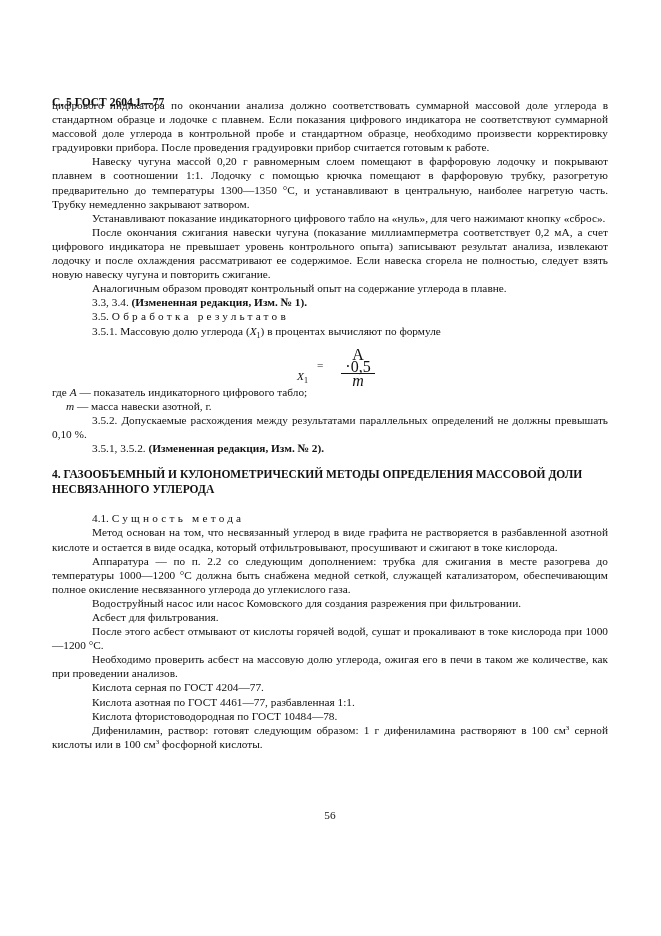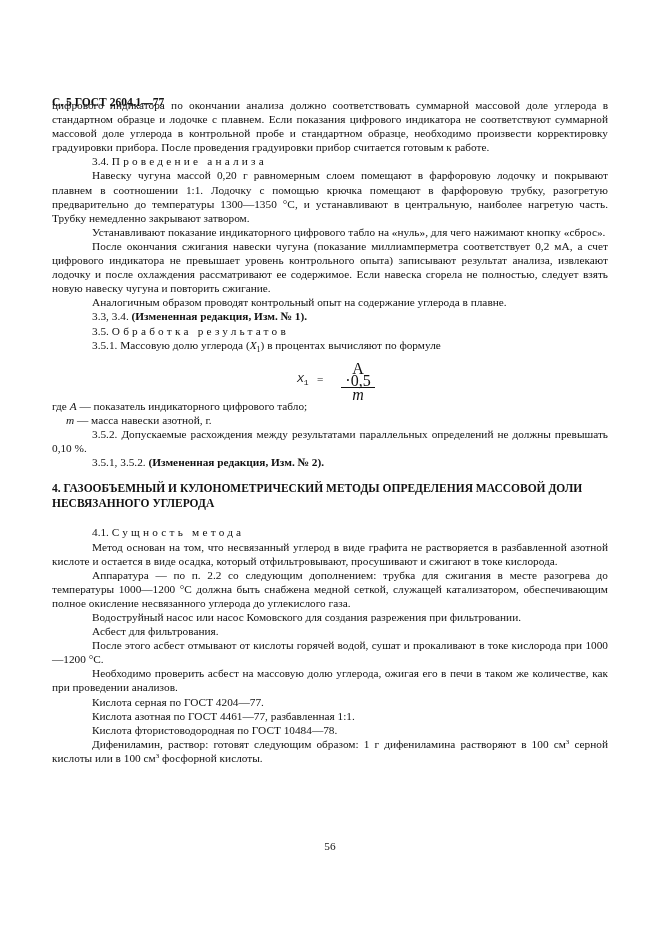--- a/index.html
+++ b/index.html
@@ -9,41 +9,40 @@
     color: #111; font-size: 11.3px; line-height: 14.1px;
   }
   .page { position: absolute; left: 52px; top: 0; width: 556px; }
   .header { position: absolute; top: 63px; left: 0; font-weight: bold; font-size: 11.5px; margin-top: 32px; }
   .text { position: absolute; top: 98px; left: 0; width: 556px; }
   p { margin: 0; text-align: justify; }
   .ind { text-indent: 40px; }
   .spaced { letter-spacing: 3.2px; }
   .bold { font-weight: bold; }
   .formula { text-align: center; margin: 6px 0 4px 0; height: 32px; position: relative; }
-  .formula .lhs { position: absolute; left: 245px; top: 9px; font-style: italic; font-family: Liberation Mono, monospace; }
+  .formula .lhs { position: absolute; left: 245px; top: 20px; font-style: italic; }
   .formula .lhs sub { font-style: normal; font-size: 8px; }
   .formula .eq { position: absolute; left: 265px; top: 9px; }
   .frac { position: absolute; left: 289px; top: 0; width: 34px; text-align: center; font-size: 16px; }
   .frac .num { border-bottom: 1px solid #111; line-height: 12px; }
   .frac .den { line-height: 14px; font-style: italic; }
   .formula .comma { position: absolute; left: 316px; top: 9px; }
   .it { font-style: italic; }
   .h4 { text-align: left; font-weight: bold; margin: 12px 0 14px 0; line-height: 15px; font-size: 11.5px; }
-  .pagenum { position: absolute; top: 839px; left: 0; width: 556px; text-align: center; }
+  .pagenum { position: absolute; top: 808px; left: 0; width: 556px; text-align: center; }
   sup { font-size: 7px; vertical-align: 4px; line-height: 0; }
 </style>
 </head>
 <body>
 
 <div class="page">
   <div class="header">С. 5 ГОСТ 2604.1—77</div>
 
   <div class="text">
     <p>цифрового индикатора по окончании анализа должно соответствовать суммарной массовой доле углерода в стандартном образце и лодочке с плавнем. Если показания цифрового индикатора не соответствуют суммарной массовой доле углерода в контрольной пробе и стандартном образце, необходимо произвести корректировку градуировки прибора. После проведения градуировки прибор считается готовым к работе.</p>
-    <p class="ind"><span>3.4.</span> <span class="spaced">Проведение анализа</span></p>
     <p class="ind">Навеску чугуна массой 0,20 г равномерным слоем помещают в фарфоровую лодочку и покрывают плавнем в соотношении 1:1. Лодочку с помощью крючка помещают в фарфоровую трубку, разогретую предварительно до температуры 1300—1350 °С, и устанавливают в центральную, наиболее нагретую часть. Трубку немедленно закрывают затвором.</p>
     <p class="ind">Устанавливают показание индикаторного цифрового табло на «нуль», для чего нажимают кнопку «сброс».</p>
     <p class="ind">После окончания сжигания навески чугуна (показание миллиамперметра соответствует 0,2 мА, а счет цифрового индикатора не превышает уровень контрольного опыта) записывают результат анализа, извлекают лодочку и после охлаждения рассматривают ее содержимое. Если навеска сгорела не полностью, следует взять новую навеску чугуна и повторить сжигание.</p>
     <p class="ind">Аналогичным образом проводят контрольный опыт на содержание углерода в плавне.</p>
     <p class="ind"><span>3.3, 3.4.</span> <span class="bold">(Измененная редакция, Изм. № 1).</span></p>
     <p class="ind"><span>3.5.</span> <span class="spaced">Обработка результатов</span></p>
     <p class="ind"><span>3.5.1. Массовую долю углерода (</span><span class="it">X</span><sub style="font-size:8px">1</sub><span>) в процентах вычисляют по формуле</span></p>
 
     <div class="formula">
       <span class="lhs"><span>X</span><sub>1</sub></span>

